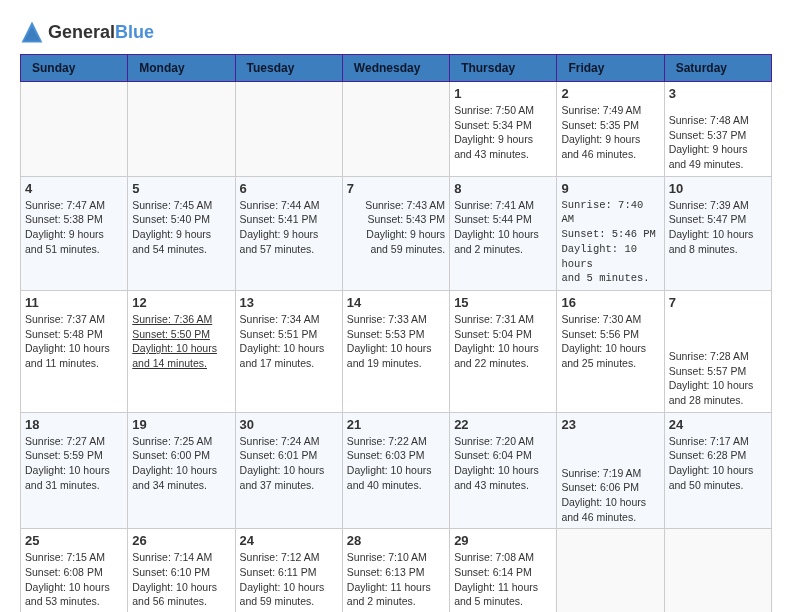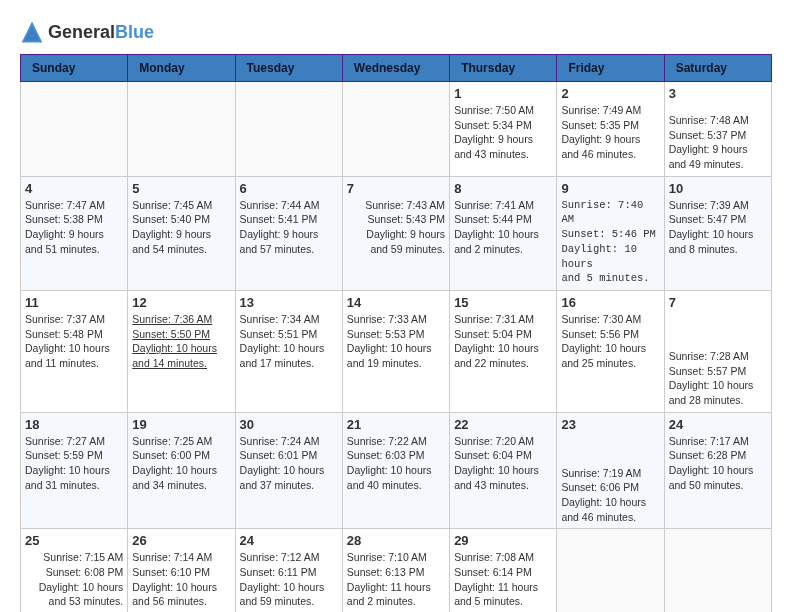--- a/index.html
+++ b/index.html
@@ -292,21 +292,21 @@
           <span class="day-number">24</span>
           <div class="day-info" style="white-space: pre-line;">Sunrise: 7:17 AM
 Sunset: 6:28 PM
 Daylight: 10 hours
 and 50 minutes.</div>
         </td>
       </tr>
       <tr>
         <td>
           <span class="day-number">25</span>
-          <div class="day-info" style="white-space: pre-line; text-align: right;">Sunrise: 7:15 AM
+          <div class="day-info" style="white-space: pre-line;">Sunrise: 7:15 AM
 Sunset: 6:08 PM
 Daylight: 10 hours
 and 53 minutes.</div>
         </td>
         <td>
           <span class="day-number">26</span>
           <div class="day-info" style="white-space: pre-line;">Sunrise: 7:14 AM
 Sunset: 6:10 PM
 Daylight: 10 hours
 and 56 minutes.</div>

